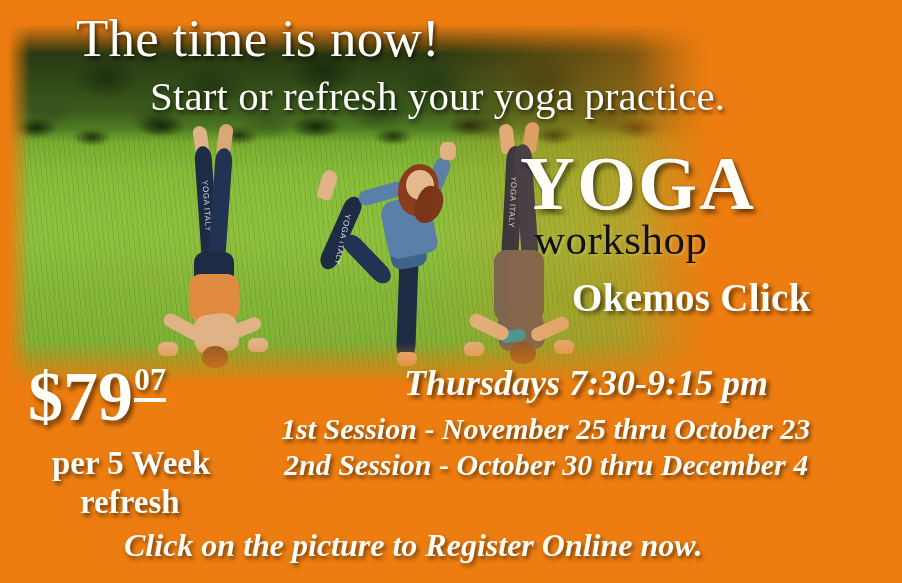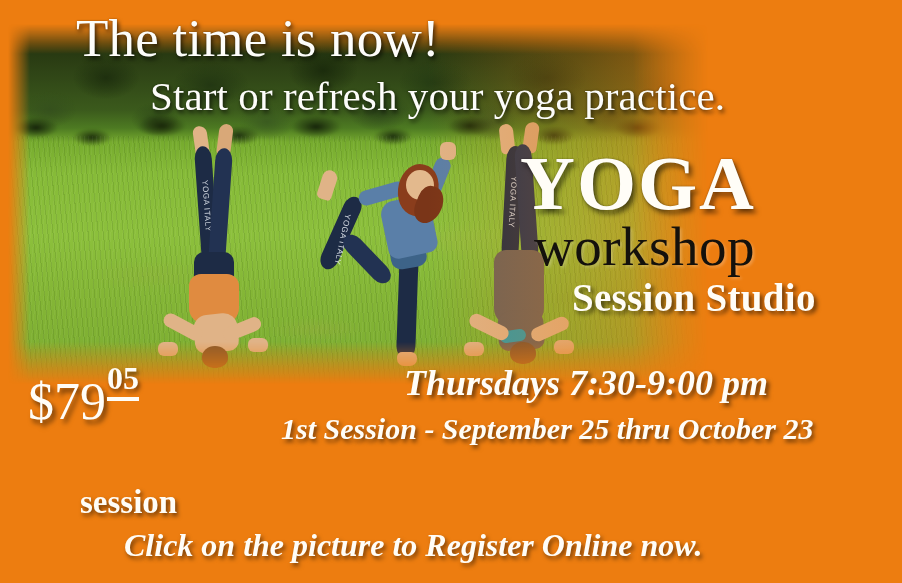--- a/index.html
+++ b/index.html
@@ -176,41 +176,41 @@
   }
 
   #brand-yoga {
     left: 520px; top: 140px;
     font-size: 76px; font-weight: 700; color: #fffdf7;
     letter-spacing: 2px;
     text-shadow: 3px 4px 5px rgba(0,0,0,.55), 0 0 2px rgba(0,0,0,.35);
   }
   #brand-workshop {
     left: 534px; top: 215px;
-    font-size: 55px; font-weight: 400; color: #14110c;
+    font-size: 43px; font-weight: 400; color: #14110c;
     letter-spacing: .5px;
     text-shadow: 2px 2px 3px rgba(255,255,255,.22);
   }
   #brand-101 {
     left: 744px; top: 196px;
     font-size: 82px; font-weight: 700; color: #6C8B3D;
     letter-spacing: 0px;
     text-shadow: 3px 4px 4px rgba(0,0,0,.45);
   }
   #brand-studio {
     left: 572px; top: 275px;
     font-size: 39px; font-weight: 700; color: #fffdf7;
     letter-spacing: .3px;
     text-shadow: 3px 3px 4px rgba(0,0,0,.55);
   }
 
   
   #price-block { position: absolute; left: 28px; top: 362px; }
   #price-main {
-    font-size: 52px; font-weight: 400; color: #fffdf7; line-height: 1;
+    font-size: 70px; font-weight: 700; color: #fffdf7; line-height: 1;
     text-shadow: 3px 4px 5px rgba(0,0,0,.55);
     display: inline-block;
   }
   #price-cents {
     display: inline-block;
     font-size: 32px; font-weight: 700; color: #fffdf7;
     vertical-align: 30px;
     border-bottom: 4px solid #fffdf7;
     line-height: 1.05;
     text-shadow: 2px 3px 4px rgba(0,0,0,.55);
@@ -322,26 +322,28 @@
 
       <div class="photo-warm"></div>
     </div>
   </div>
 
   <div class="t" id="headline1">The time is now!</div>
   <div class="t" id="brand-yoga">YOGA</div>
 
   <div class="t" id="headline2">Start or refresh your yoga practice.</div>
   <div class="t" id="brand-workshop">workshop</div>
-  <div class="t" id="brand-studio">Session Studio</div>
+  <div class="t" id="brand-studio">Okemos Click</div>
 
   <div id="price-block">
-    <span id="price-main">$79</span><span id="price-cents">05</span>
+    <span id="price-main">$79</span><span id="price-cents">07</span>
   </div>
-  <div class="t" id="price-sub2">session</div>
-
-  <div class="t" id="sched-time">Thursdays  7:30-9:00 pm</div>
-  <div class="t" id="sched-s1">1st Session - September 25 thru October 23</div>
+  <div class="t" id="price-sub1">per 5 Week</div>
+  <div class="t" id="price-sub2">refresh</div>
+
+  <div class="t" id="sched-time">Thursdays  7:30-9:15 pm</div>
+  <div class="t" id="sched-s1">1st Session - November 25 thru October 23</div>
+  <div class="t" id="sched-s2">2nd Session - October 30 thru December 4</div>
 
   <div class="t" id="cta">Click on the picture to Register Online now.</div>
 
   <div id="click-target"></div>
 </div>
 
 </body></html>

